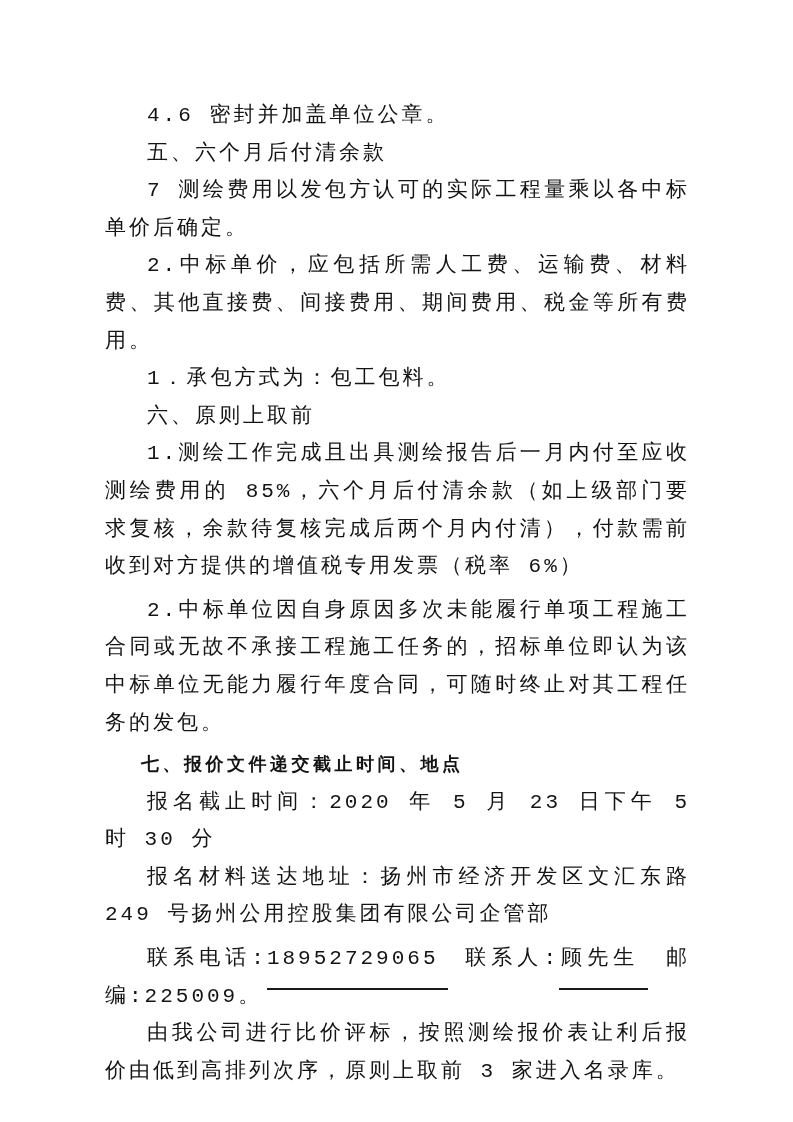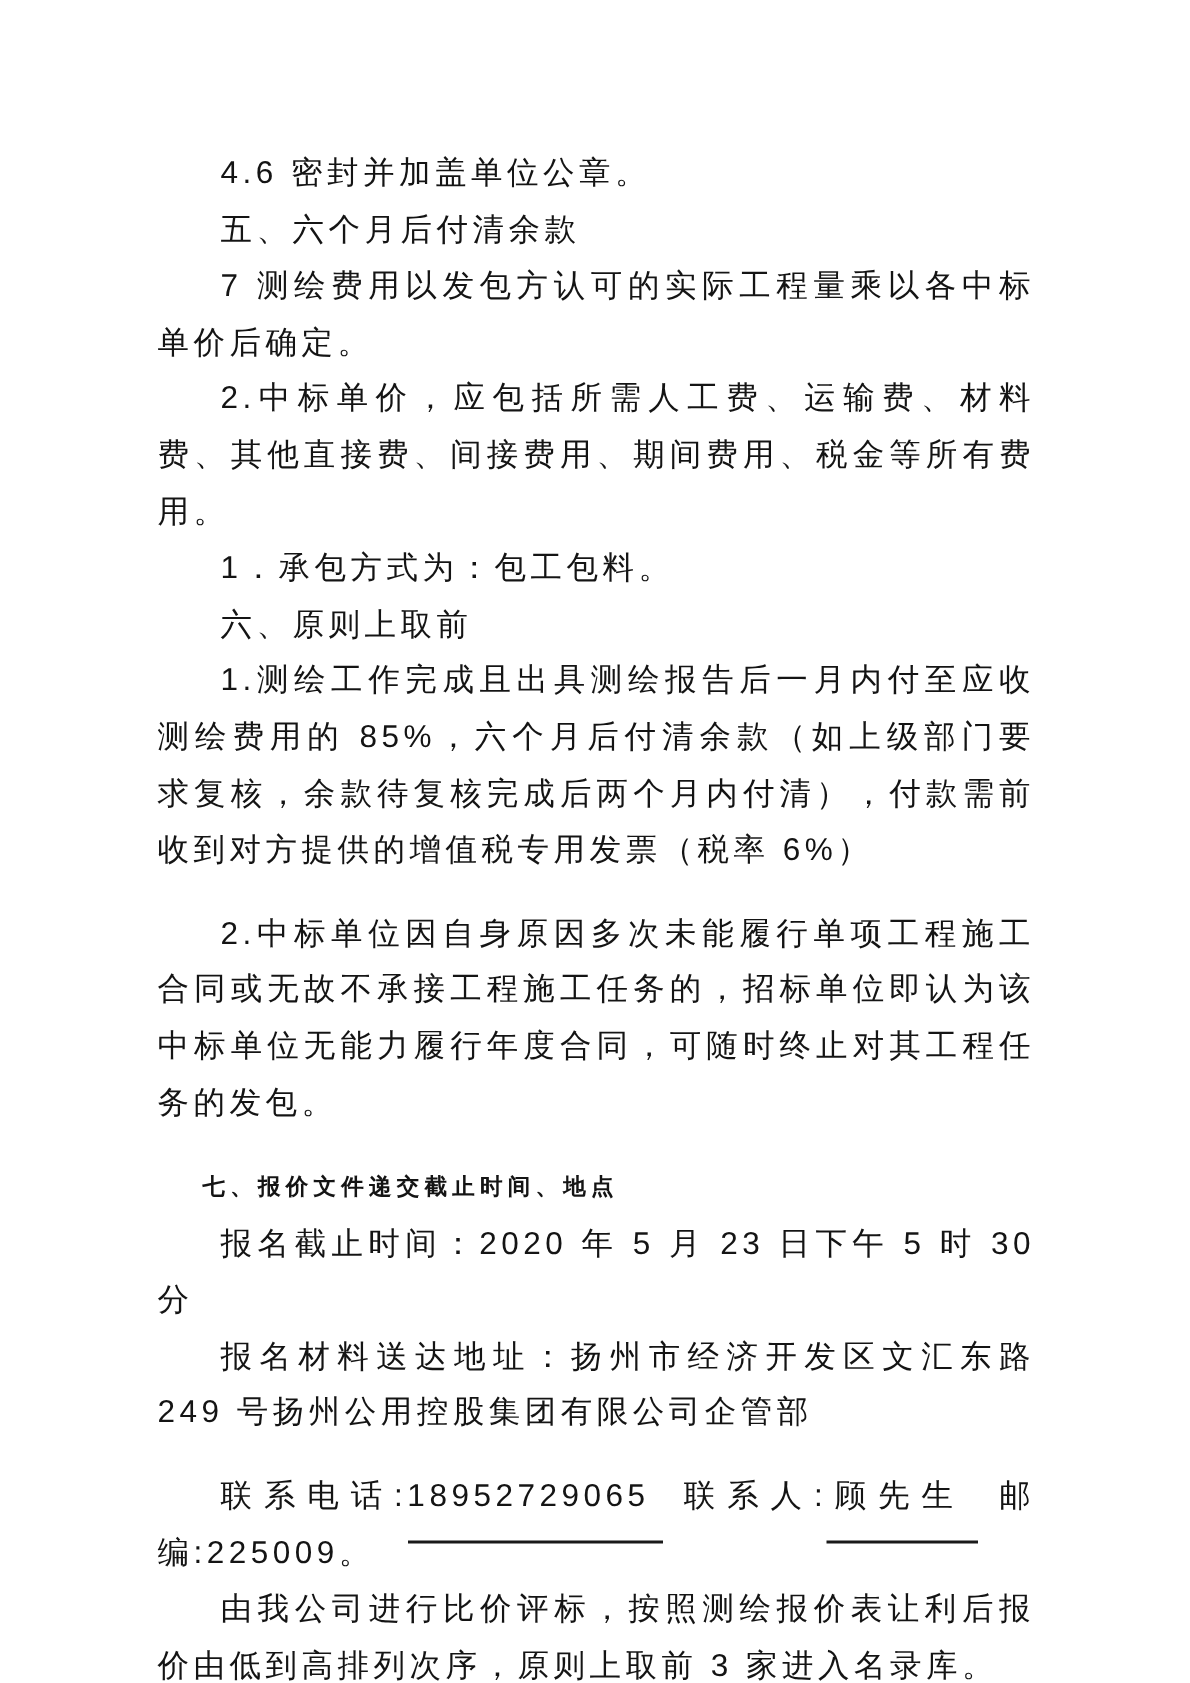--- a/index.html
+++ b/index.html
@@ -12,38 +12,38 @@
     width: 793px;
     height: 1122px;
     background: #ffffff;
     box-sizing: border-box;
     padding: 97px 103px 0 105px;
     overflow: hidden;
     color: #141414;
   }
   .doc-body p {
     margin: 0;
-    font-family: Liberation Sans, sans-serif;
+    font-family: Liberation Mono, monospace;
     font-size: 21px;
     line-height: 37.6px;
     letter-spacing: 3px;
     text-align: justify;
     text-indent: 2em;
     color: #141414;
   }
   .doc-body p.heading {
     font-family: "Liberation Sans", "DejaVu Sans", sans-serif;
     font-weight: 700;
-    font-size: 15px;
+    font-size: 18px;
     letter-spacing: 3.5px;
     text-align: left;
-    margin-top: 19px;
+    margin-top: 4px;
   }
   .doc-body p.spaced {
-    margin-top: 18px;
+    margin-top: 6px;
   }
   .u {
     border-bottom: 2px solid #1a1a1a;
     padding-right: 9px;
     padding-bottom: 18px;
   }
 </style>
 </head>
 <body>
 

